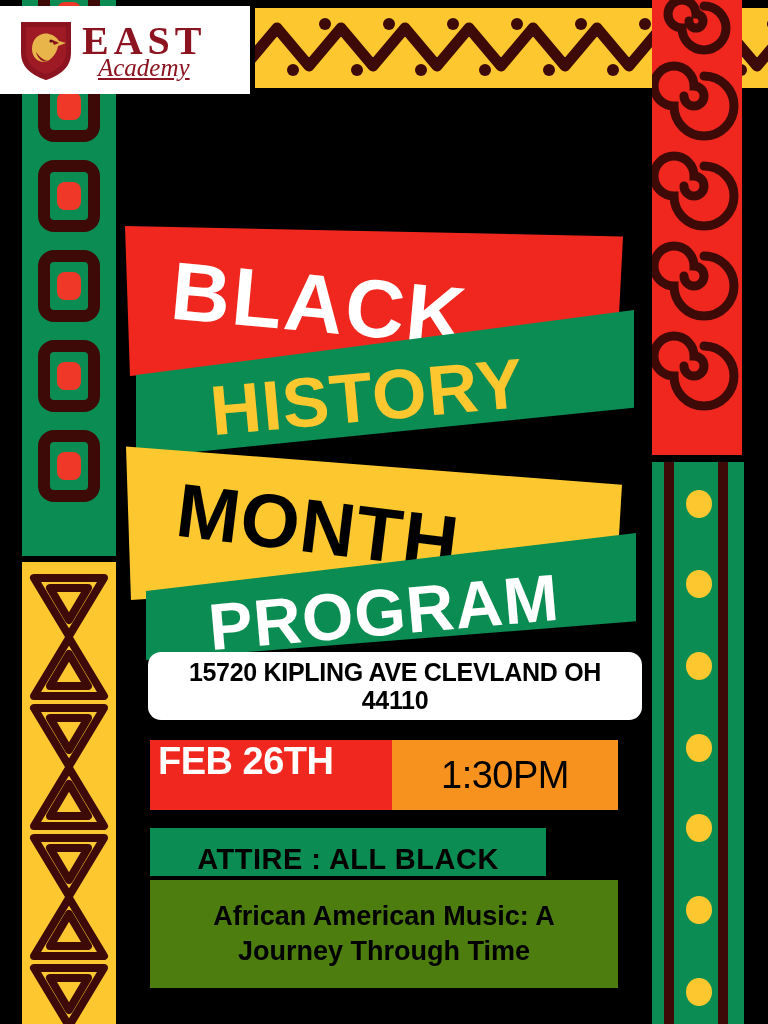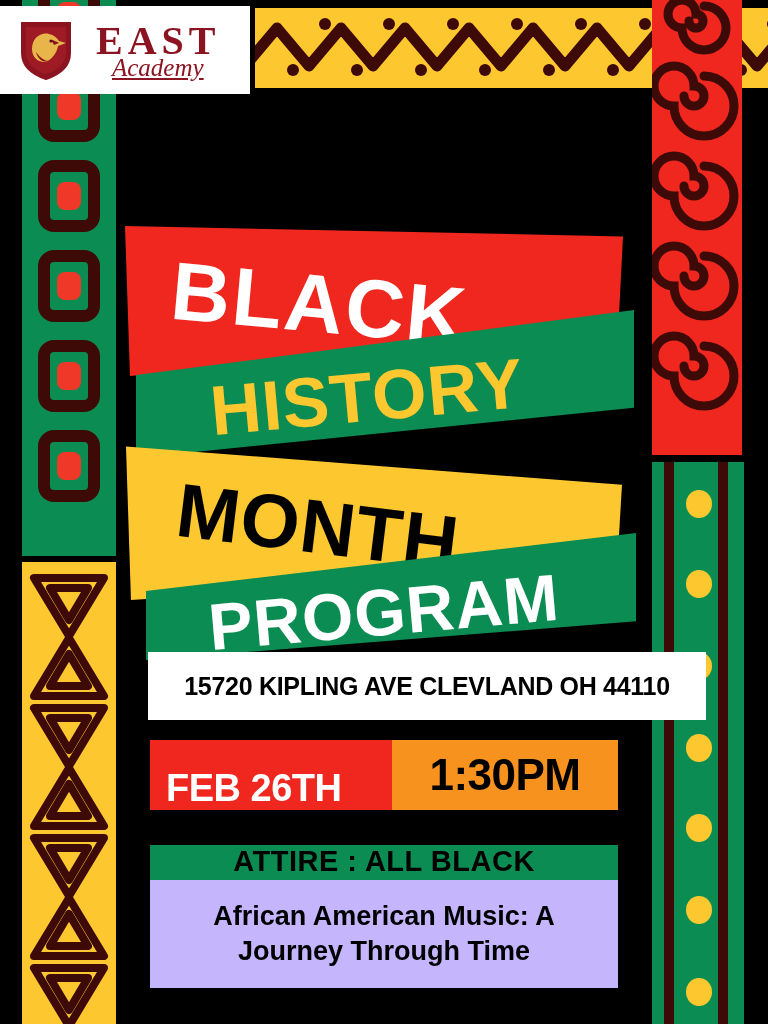--- a/index.html
+++ b/index.html
@@ -67,21 +67,21 @@
   .rail.r{left:66px;}
   .dot{
     position:absolute;left:34px;width:26px;height:28px;
     background:#FDC82F;border-radius:50%;
   }
 
   
   #logo-card{
     position:absolute;left:0;top:6px;width:250px;height:88px;
     background:#ffffff;
-    display:flex;align-items:center;gap:22px;
+    display:flex;align-items:center;gap:8px;
     padding-left:18px;box-sizing:border-box;
   }
   #logo-shield{width:56px;height:62px;flex:0 0 auto;}
   #logo-word{line-height:1;}
   #logo-east{
     font-family:"Liberation Serif", serif;
     font-weight:bold;font-size:40px;letter-spacing:5px;
     color:#8C1420;display:block;
   }
   #logo-academy{
@@ -147,60 +147,60 @@
     left:146px;top:522px;width:490px;height:138px;
     background:#0B8C52;
     clip-path:polygon(0 50%, 100% 8%, 100% 72%, 0 100%);
   }
   #band-program .txt{
     color:#ffffff;font-size:66px;letter-spacing:1px;
     transform:rotate(-5deg);margin-left:62px;margin-top:42px;
   }
 
   #address-box{
-    position:absolute;left:148px;top:652px;width:558px;height:68px;
+    position:absolute;left:148px;top:652px;width:494px;height:68px;
     background:#ffffff;
     display:flex;align-items:center;justify-content:center;
-    text-align:center;box-sizing:border-box;padding:0 8px;
+    text-align:center;box-sizing:border-box;padding:0 8px;border-radius:13px;
   }
   #address-box span{
     font-size:25px;font-weight:bold;color:#000;
     letter-spacing:-0.3px;line-height:1.12;
   }
 
   #date-box{
     position:absolute;left:150px;top:740px;width:268px;height:70px;
     background:#F0271E;
-    display:flex;align-items:flex-end;box-sizing:border-box;padding-left:16px;
+    display:flex;align-items:flex-start;box-sizing:border-box;padding-left:8px;
   }
   #date-box span{
     font-size:38px;font-weight:bold;color:#ffffff;letter-spacing:-0.5px;
   }
 
   #time-box{
     position:absolute;left:392px;top:740px;width:226px;height:70px;
     background:#F7921E;
     display:flex;align-items:center;justify-content:center;
   }
   #time-box span{
-    font-size:44px;font-weight:bold;color:#000000;letter-spacing:-0.5px;
+    font-size:38px;font-weight:normal;color:#000000;letter-spacing:-0.5px;
   }
 
   #attire-box{
-    position:absolute;left:150px;top:828px;width:468px;height:48px;
-    background:#0B8C52;
-    display:flex;align-items:flex-start;justify-content:center;margin-top:17px;
+    position:absolute;left:150px;top:828px;width:396px;height:48px;
+    background:#0B8C52;
+    display:flex;align-items:flex-end;justify-content:center;
   }
   #attire-box span{
     font-size:29px;font-weight:bold;color:#000000;letter-spacing:0.5px;
   }
 
   #theme-box{
     position:absolute;left:150px;top:880px;width:468px;height:108px;
-    background:#c4b5fd;
+    background:#4d7c0f;
     display:flex;align-items:center;justify-content:center;
     text-align:center;box-sizing:border-box;padding:0 18px;
   }
   #theme-box span{
     font-size:27px;font-weight:bold;color:#000000;line-height:1.3;
   }
 </style>
 </head>
 <body>
 

